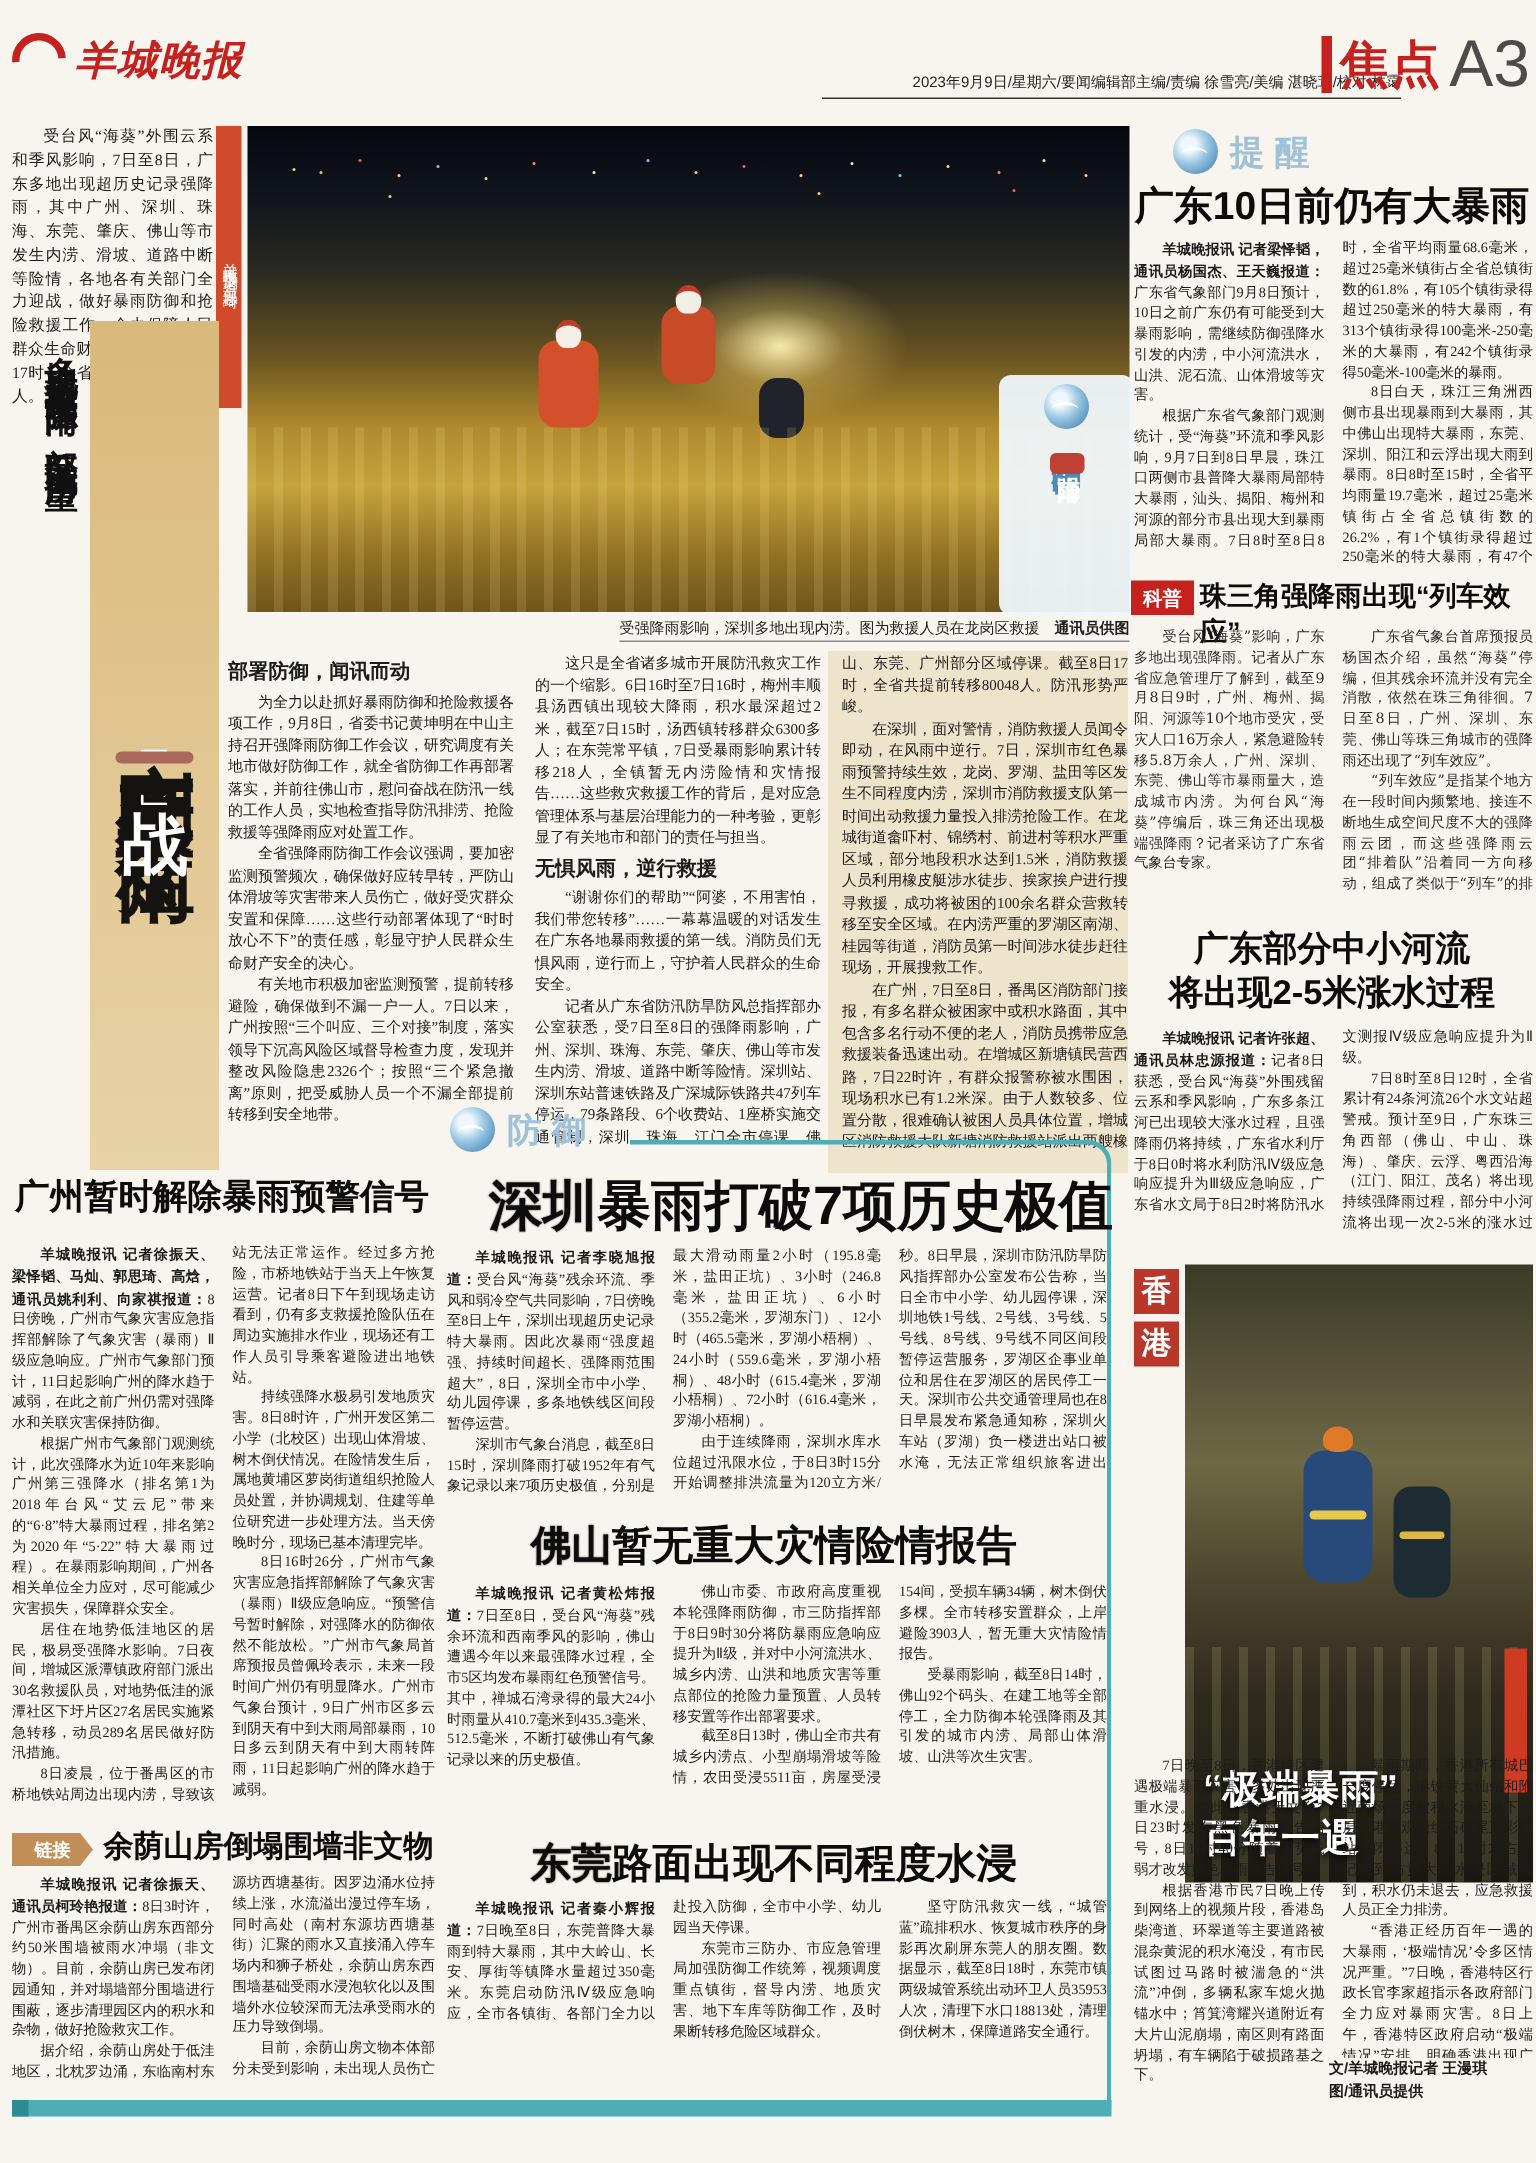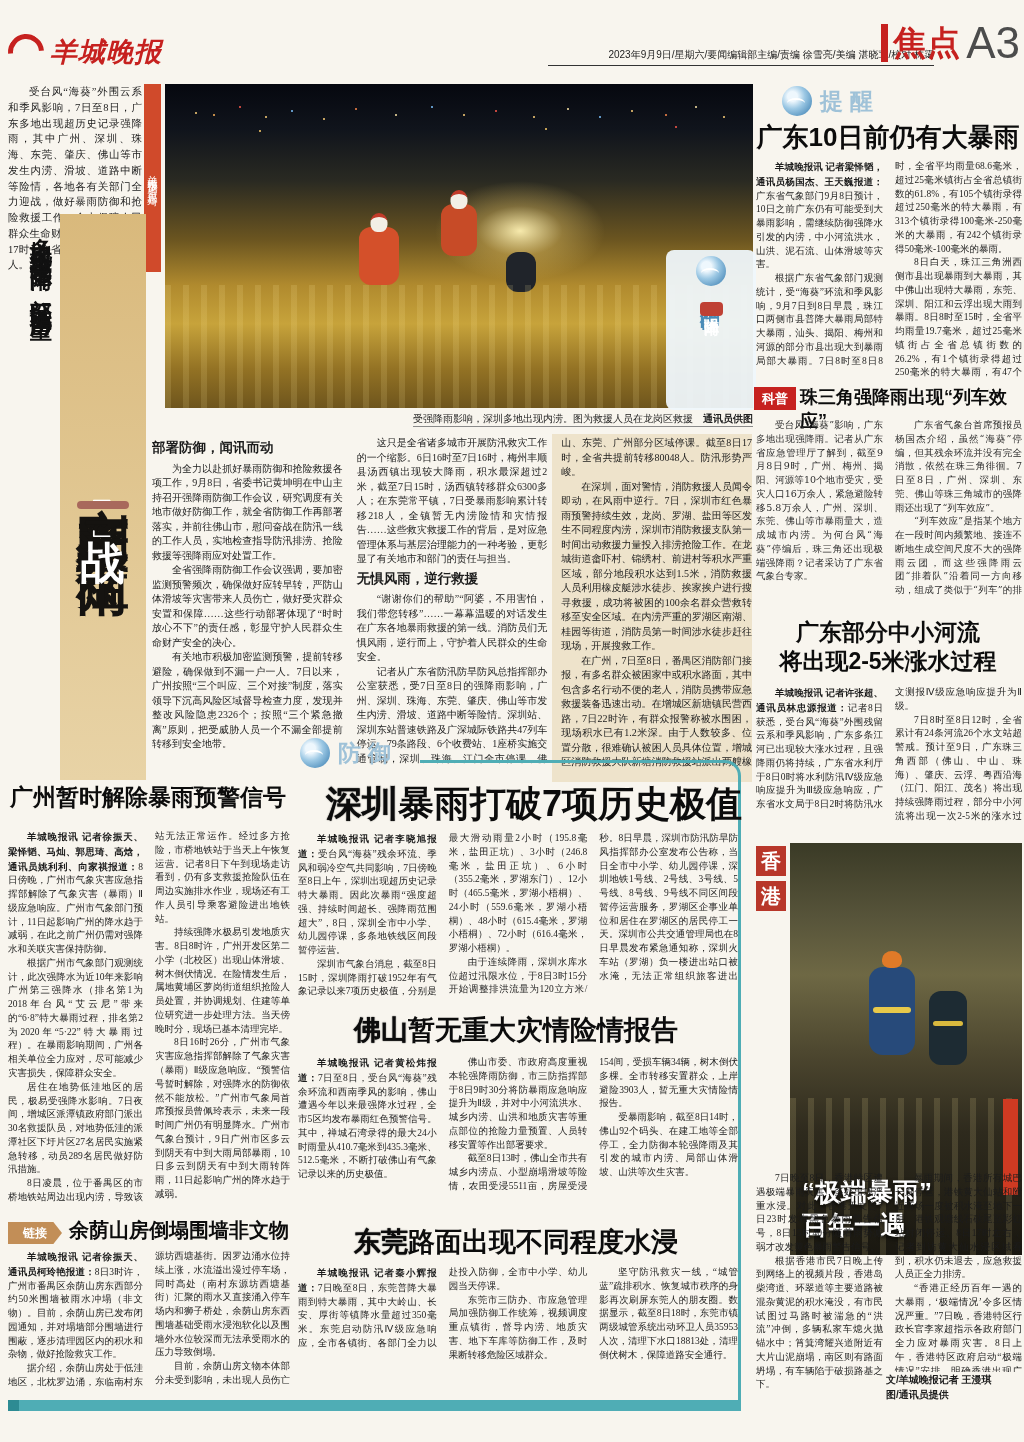--- a/index.html
+++ b/index.html
@@ -1,20 +1,20 @@
 <!DOCTYPE html>
 <html><head>
 <meta charset="utf-8">
 <style>
   html,body{margin:0;padding:0;background:#d8d4cc;}
   #page{position:relative;width:1024px;height:1442px;background:#f8f5ee;overflow:hidden;
         font-family:"Liberation Serif",serif;color:#1c1c1c;margin:0 auto;}
   .abs{position:absolute;}
   
-  .logo{left:8px;top:22px;display:flex;align-items:flex-start;gap:6px;margin-top:12px;}
+  .logo{left:8px;top:22px;display:flex;align-items:flex-start;gap:6px;}
   .swoosh{width:26px;height:26px;border:5px solid #c6211f;border-color:#c6211f transparent transparent #c6211f;
           border-radius:50%;transform:rotate(40deg);}
   .logo-text{font-family:"DejaVu Serif",serif;font-style:italic;font-weight:900;font-size:27px;color:#c6211f;letter-spacing:1px;}
   .dateline{left:548px;top:48px;width:386px;font-size:10px;color:#222;text-align:right;
             border-bottom:1.5px solid #333;padding-bottom:3px;font-family:"Liberation Sans",sans-serif;}
   .focus-wrap{right:4px;top:18px;display:flex;align-items:center;gap:5px;}
   .focus-bar{width:7px;height:38px;background:#c6211f;}
   .focus-label{font-family:"Liberation Sans",sans-serif;font-weight:900;font-size:33px;color:#c6211f;letter-spacing:1px;}
   .page-no{font-family:Liberation Sans, sans-serif;font-weight:300;font-size:44px;color:#4c4c4c;}
   

